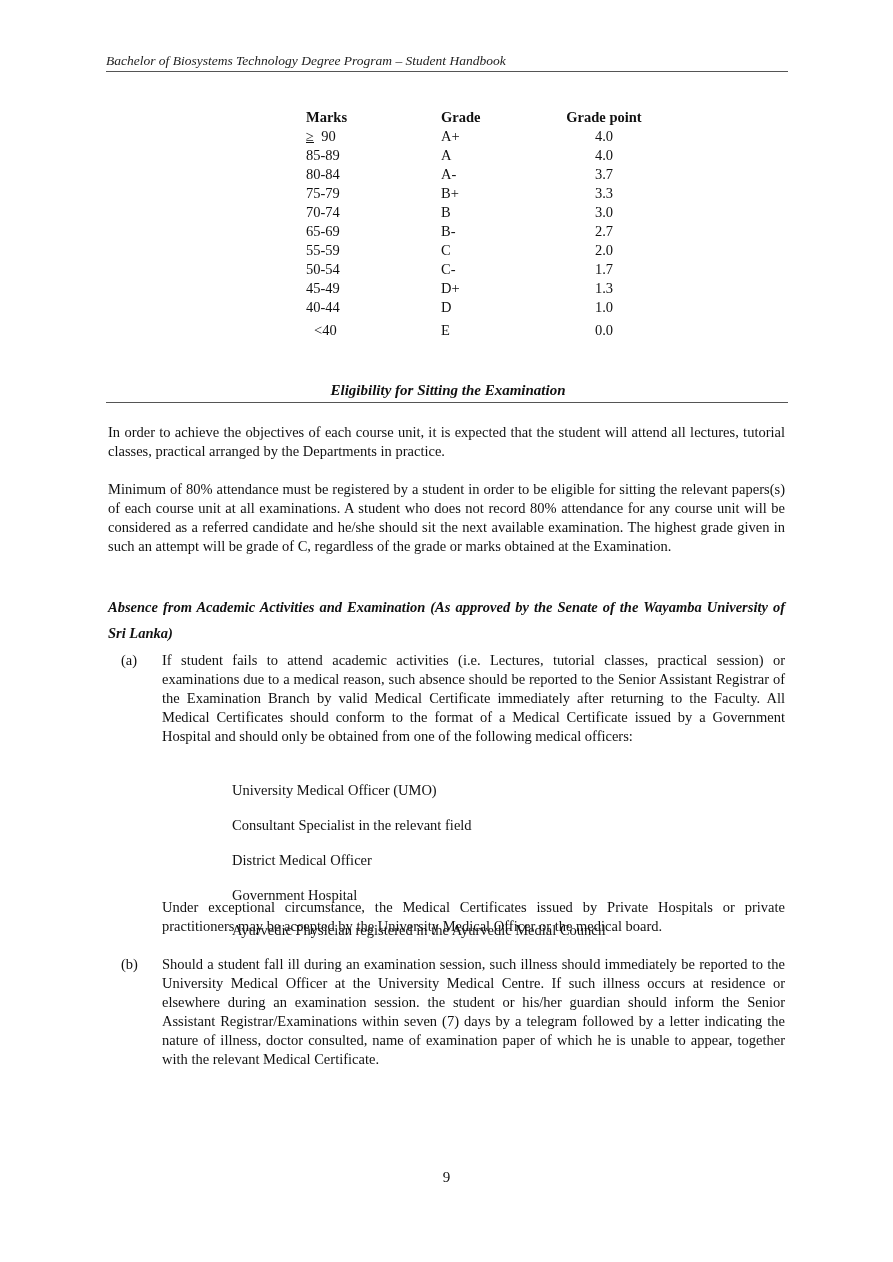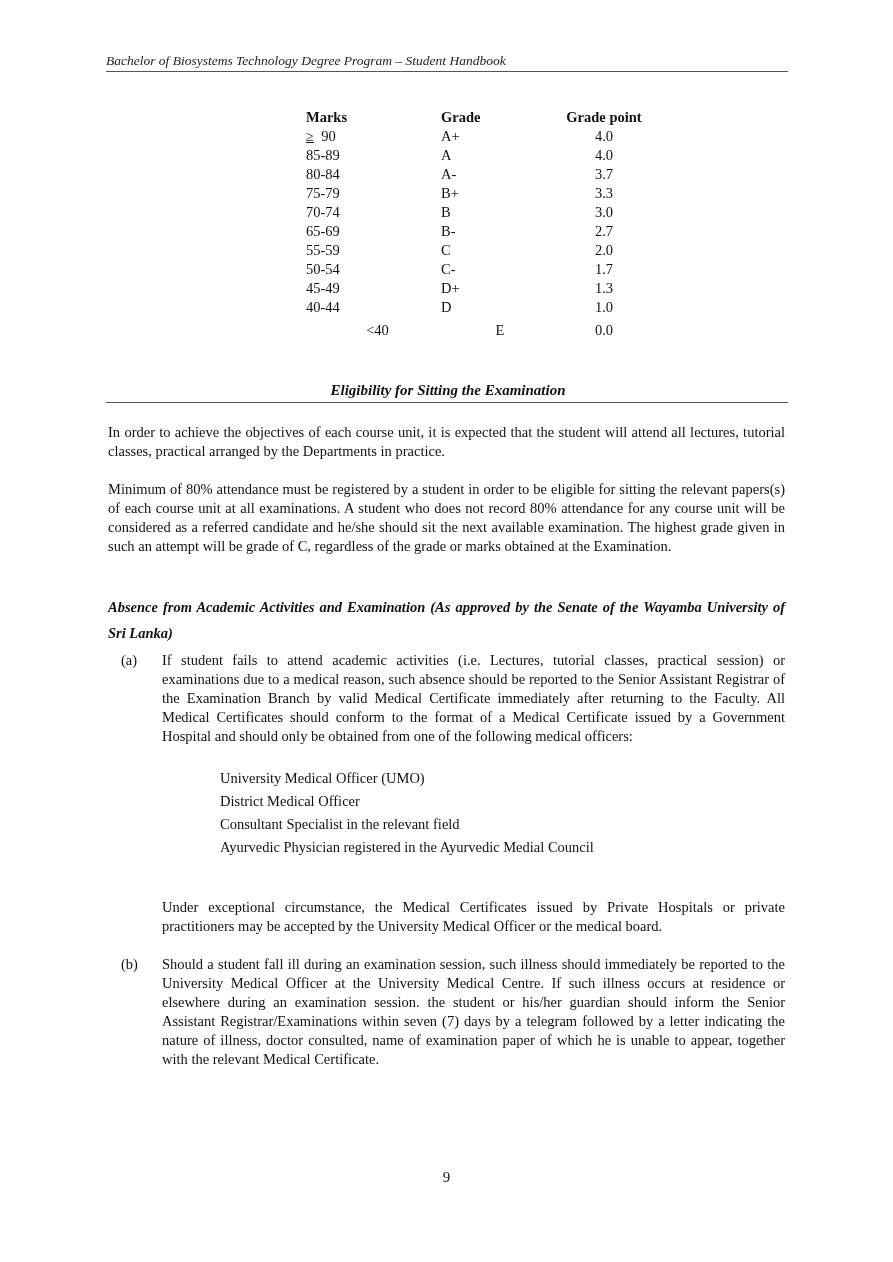--- a/index.html
+++ b/index.html
@@ -11,37 +11,37 @@
 
   .grade-table { position:absolute; left:300px; top:108px; border-collapse:collapse;
                  font-size:14.5px; }
   .grade-table th { font-weight:bold; padding:0; height:19px; line-height:19px; text-align:left; }
   .grade-table td { padding:0; height:19px; line-height:19px; }
   .col-marks { width:127px; padding-left:6px !important; }
   .col-grade { width:118px; }
   .col-gp { width:90px; text-align:center; }
   th.col-gp { text-align:center; }
   .ge { text-decoration:underline; }
-  .last-row td { height:24px; line-height:26px;text-align:center; }
+  .last-row td { height:24px; line-height:26px; }
   .last-row .col-marks { padding-left:14px !important; }
 
   .section-title { position:absolute; left:108px; width:680px; font-style:italic; font-weight:bold;
                    font-size:15px;text-align:center; }
   .title-rule { position:absolute; left:106px; width:682px; border-top:1px solid #555; }
 
   .para { position:absolute; left:108px; width:677px; font-size:14.5px; line-height:19px;
           text-align:justify; }
   .subhead { position:absolute; left:108px; width:677px; font-style:italic; font-weight:bold;
              font-size:14.5px; line-height:26px; text-align:justify; }
 
   .item-label { position:absolute; left:121px; font-size:14.5px; line-height:19px; }
   .item-body { position:absolute; left:162px; width:623px; font-size:14.5px; line-height:19px;
                text-align:justify; }
   .officer-list { position:absolute; left:216px; font-size:14.5px; line-height:19px; margin:0; padding:0; list-style:none; }
-  .officer-list li { margin:4px; padding:0; }
+  .officer-list li { margin:16px; padding:0; }
 
   .page-number { position:absolute; left:0; width:893px; top:1169px; text-align:center; font-size:15px; }
 </style>
 </head>
 <body>
 
 <div class="header">Bachelor of Biosystems Technology Degree Program – Student Handbook</div>
 <div class="header-rule"></div>
 
 <table class="grade-table">
@@ -117,22 +117,23 @@
 <div class="para" style="top:423px;">In order to achieve the objectives of each course unit, it is expected that the student will attend all lectures, tutorial classes, practical arranged by the Departments in practice.</div>
 <div class="para" style="top:480px;">Minimum of 80% attendance must be registered by a student in order to be eligible for sitting the relevant papers(s) of each course unit at all examinations.  A student who does not record 80% attendance for any course unit will be considered as a referred candidate and he/she should sit the next available examination.  The highest grade given in such an attempt will be grade of C, regardless of the grade or marks obtained at the Examination.</div>
 
 <div class="subhead" style="top:594px;">Absence from Academic Activities and Examination (As approved by the Senate of the Wayamba University of Sri Lanka)</div>
 
 <div class="item-label" style="top:651px;">(a)</div>
 <div class="item-body" style="top:651px;">If student fails to attend academic activities (i.e. Lectures, tutorial classes, practical session) or examinations due to a medical reason, such absence should be reported to the Senior Assistant Registrar of the Examination Branch by valid Medical Certificate immediately after returning to the Faculty.  All Medical Certificates should conform to the format of a Medical Certificate issued by a Government Hospital and should only be obtained from one of the following medical officers:</div>
 
 <ul class="officer-list" style="top:765px;">
   <li>University Medical Officer (UMO)</li>
+  <li>Consultant Specialist in the relevant field</li>
   <li>District Medical Officer</li>
-  <li>Consultant Specialist in the relevant field</li>
+  <li>Government Hospital</li>
   <li>Ayurvedic Physician registered in the Ayurvedic Medial Council</li>
 </ul>
 
 <div class="item-body" style="top:898px;">Under exceptional circumstance, the Medical Certificates issued by Private Hospitals or private practitioners may be accepted by the University Medical Officer or the medical board.</div>
 
 <div class="item-label" style="top:955px;">(b)</div>
 <div class="item-body" style="top:955px;">Should a student fall ill during an examination session, such illness should immediately be reported to the University Medical Officer at the University Medical Centre.  If such illness occurs at residence or elsewhere during an examination session.  the student or his/her guardian should inform the Senior Assistant Registrar/Examinations within seven (7) days by a telegram followed by a letter indicating the nature of illness, doctor consulted, name of examination paper of which he is unable to appear, together with the relevant Medical Certificate.</div>
 
 <div class="page-number">9</div>
 

